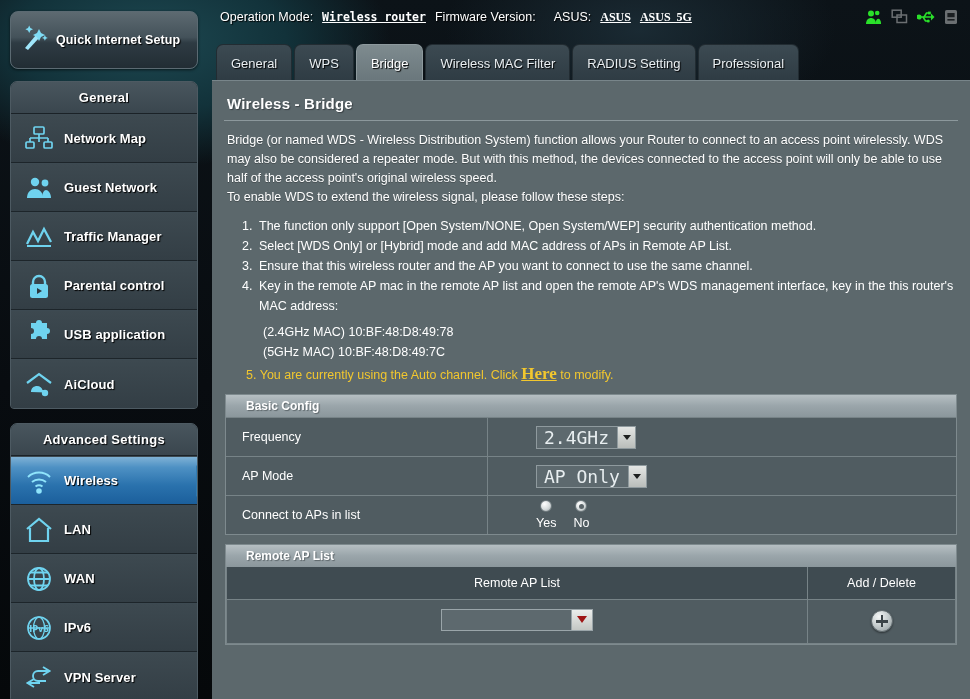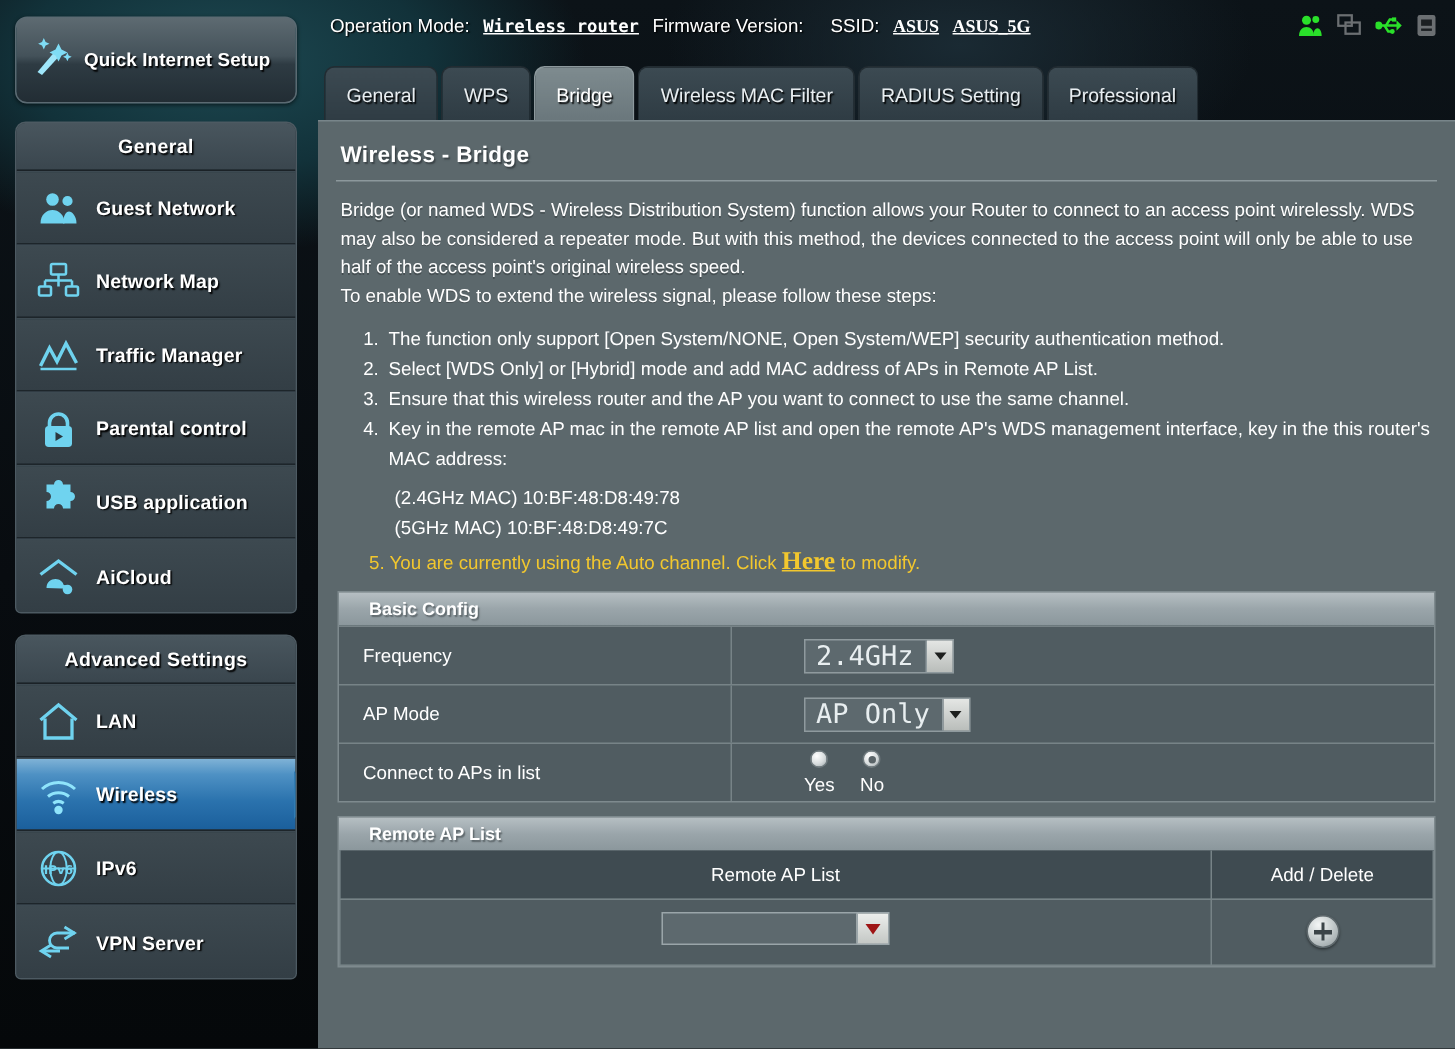--- a/index.html
+++ b/index.html
@@ -414,44 +414,44 @@
         </svg>
       </span>
       <span class="qis-label">Quick Internet Setup</span>
     </div>
 
     <div class="navgroup">
       <div class="navgroup-title">General</div>
 
       <div class="nav-item">
         <span class="nav-icon">
+          <svg width="30" height="30" viewBox="0 0 30 30" fill="none" stroke="#6fd3ef" stroke-width="1.7">
+            <rect x="10" y="3" width="10" height="7" rx="1"></rect>
+            <path d="M15 10 v4 M6 14 h18 M6 14 v4 M24 14 v4 M15 14 v4"></path>
+            <rect x="2" y="18" width="8" height="6" rx="1"></rect>
+            <rect x="20" y="18" width="8" height="6" rx="1"></rect>
+          </svg>
+        </span>
+        <span class="nav-label">Network Map</span>
+      </div>
+
+      <div class="nav-item">
+        <span class="nav-icon">
           <svg width="30" height="30" viewBox="0 0 30 30" fill="#6fd3ef">
             <circle cx="11" cy="9" r="4.2"></circle>
             <circle cx="21" cy="10" r="3.4"></circle>
             <path d="M3 25 c0-6 4-9 8-9 s8 3 8 9 z"></path>
             <path d="M18 25 c0-5 2-8 4-8 s5 3 5 8 z"></path>
           </svg>
         </span>
         <span class="nav-label">Guest Network</span>
       </div>
 
       <div class="nav-item">
         <span class="nav-icon">
-          <svg width="30" height="30" viewBox="0 0 30 30" fill="none" stroke="#6fd3ef" stroke-width="1.7">
-            <rect x="10" y="3" width="10" height="7" rx="1"></rect>
-            <path d="M15 10 v4 M6 14 h18 M6 14 v4 M24 14 v4 M15 14 v4"></path>
-            <rect x="2" y="18" width="8" height="6" rx="1"></rect>
-            <rect x="20" y="18" width="8" height="6" rx="1"></rect>
-          </svg>
-        </span>
-        <span class="nav-label">Network Map</span>
-      </div>
-
-      <div class="nav-item">
-        <span class="nav-icon">
           <svg width="30" height="30" viewBox="0 0 30 30">
             <path d="M3 22 L9 10 L14 19 L20 7 L27 20" fill="none" stroke="#6fd3ef" stroke-width="2.3"></path>
             <path d="M3 24 h24" stroke="#6fd3ef" stroke-width="1.8"></path>
           </svg>
         </span>
         <span class="nav-label">Traffic Manager</span>
       </div>
 
       <div class="nav-item">
         <span class="nav-icon">
@@ -480,43 +480,53 @@
             <path d="M7 23 c0-4 3-6 6-6 c3 0 5 2 5.5 4 c2 0 3.5 1 3.5 2.5 z" fill="#6fd3ef"></path>
             <circle cx="21" cy="24" r="3.2" fill="#6fd3ef"></circle>
           </svg>
         </span>
         <span class="nav-label">AiCloud</span>
       </div>
     </div>
 
     <div class="navgroup second">
       <div class="navgroup-title">Advanced Settings</div>
-
-      <div class="nav-item">
-        <span class="nav-icon">
-          <svg width="30" height="30" viewBox="0 0 30 30" fill="none" stroke="#6fd3ef" stroke-width="2.2">
-            <path d="M3 14 L15 4 L27 14"></path>
-            <path d="M6 13 v13 h18 v-13"></path>
-          </svg>
-        </span>
-        <span class="nav-label">LAN</span>
-      </div>
 
       <div class="nav-item active">
         <span class="nav-icon">
           <svg width="30" height="30" viewBox="0 0 30 30" fill="none" stroke="#8fe4fb" stroke-width="2">
             <path d="M4 11 a16 16 0 0 1 22 0"></path>
             <path d="M8 16 a11 11 0 0 1 14 0"></path>
             <path d="M11.5 20.5 a6 6 0 0 1 7 0"></path>
             <circle cx="15" cy="25" r="1.8" fill="#8fe4fb"></circle>
           </svg>
         </span>
         <span class="nav-label">Wireless</span>
       </div>
 
+      <div class="nav-item">
+        <span class="nav-icon">
+          <svg width="30" height="30" viewBox="0 0 30 30" fill="none" stroke="#6fd3ef" stroke-width="2.2">
+            <path d="M3 14 L15 4 L27 14"></path>
+            <path d="M6 13 v13 h18 v-13"></path>
+          </svg>
+        </span>
+        <span class="nav-label">LAN</span>
+      </div>
+
+      <div class="nav-item">
+        <span class="nav-icon">
+          <svg width="30" height="30" viewBox="0 0 30 30" fill="none" stroke="#6fd3ef" stroke-width="1.8">
+            <circle cx="15" cy="15" r="11"></circle>
+            <ellipse cx="15" cy="15" rx="5" ry="11"></ellipse>
+            <path d="M4 15 h22 M6 8.5 h18 M6 21.5 h18"></path>
+          </svg>
+        </span>
+        <span class="nav-label">WAN</span>
+      </div>
 
       <div class="nav-item">
         <span class="nav-icon">
           <svg width="30" height="30" viewBox="0 0 30 30">
             <circle cx="15" cy="15" r="11" fill="none" stroke="#6fd3ef" stroke-width="1.7"></circle>
             <ellipse cx="15" cy="15" rx="5.5" ry="11" fill="none" stroke="#6fd3ef" stroke-width="1.3"></ellipse>
             <path d="M4 15 h22" stroke="#6fd3ef" stroke-width="1.3"></path>
             <text x="15" y="18.5" font-family="DejaVu Sans, sans-serif" font-size="8" font-weight="bold" fill="#6fd3ef" text-anchor="middle">IPv6</text>
           </svg>
         </span>
@@ -535,21 +545,21 @@
         <span class="nav-label">VPN Server</span>
       </div>
     </div>
   </div>
 
   <div class="topbar">
     <span class="tb-label">Operation Mode:</span>
     <span class="tb-value">Wireless router</span>
     <span class="tb-label">Firmware Version:</span>
     <span class="tb-value"></span>
-    <span class="tb-label">SSID:</span>
+    <span class="tb-label">ASUS:</span>
     <span class="tb-ssid-val">ASUS</span>
     <span class="tb-ssid-val">ASUS_5G</span>
 
     <span class="status-icons">
       <span>
         <svg width="17" height="16" viewBox="0 0 17 16" fill="#2ae02a">
           <circle cx="6" cy="4.5" r="3"></circle>
             <circle cx="12.2" cy="4" r="2.3"></circle>
           <path d="M1 15 c0-4 2.4-6 5-6 s5 2 5 6 z"></path>
           <path d="M10.5 15 c0-3.2 1.3-5.2 2.8-5.2 s2.8 2 2.8 5.2 z"></path>

